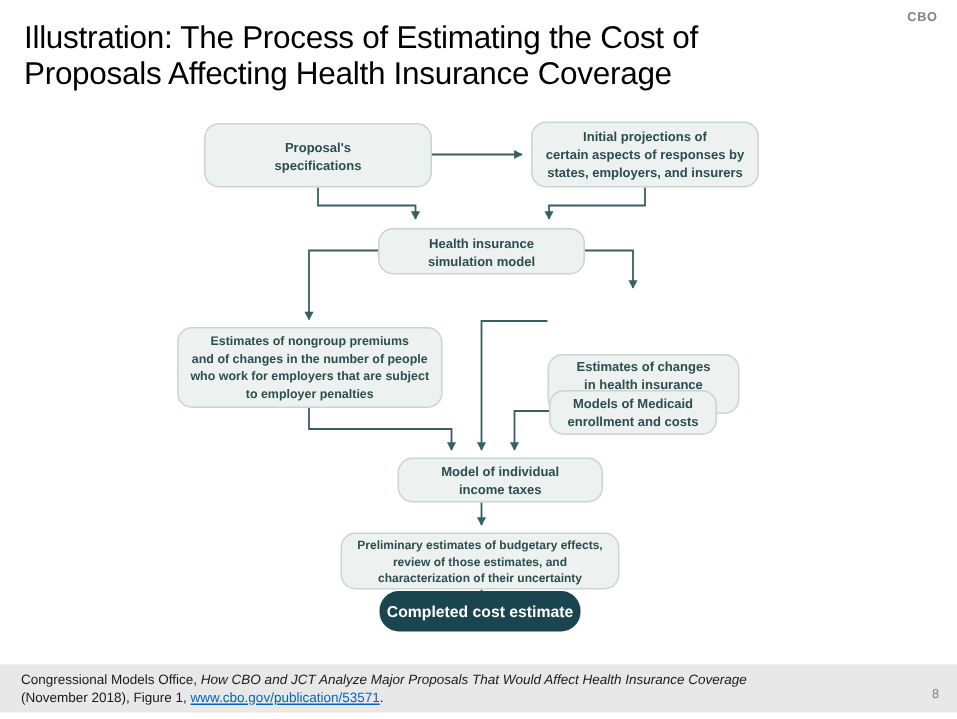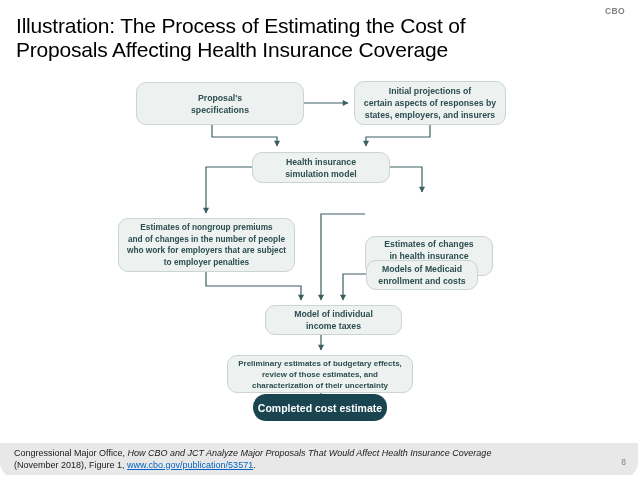--- a/index.html
+++ b/index.html
@@ -8,37 +8,37 @@
     --node-border:#c9d4d3;
     --node-text:#2c4e50;
     --connector:#3a5f62;
     --footer-bg:#e8e8e8;
     --link-blue:#0563c1;
     --muted-gray:#828282;
   }
   *{margin:0;padding:0;box-sizing:border-box;}
   html,body{background:#fff;}
   body{font-family:"Liberation Sans","DejaVu Sans",sans-serif;}
-  .slide{position:relative;width:638px;height:479px;background:#fff;overflow:hidden;border-radius:17px;}
+  .slide{position:relative;width:638px;height:479px;background:#fff;overflow:hidden;}
 
   .cbo-logo{position:absolute;top:6px;right:13px;font-size:8.5px;font-weight:bold;
     letter-spacing:.4px;color:var(--muted-gray);}
 
   .title{position:absolute;left:16px;top:14px;font-size:21px;line-height:23.5px;
     font-weight:normal;color:#000;letter-spacing:-0.2px;}
 
   .connectors{position:absolute;left:0;top:0;width:638px;height:479px;pointer-events:none;}
   .connectors path{fill:none;stroke:var(--connector);stroke-width:1.2;}
   #arr path{fill:var(--connector);stroke:none;}
 
   .node{position:absolute;display:flex;align-items:center;justify-content:center;
     text-align:center;background:var(--node-fill);border:1px solid var(--node-border);
     border-radius:10px;color:var(--node-text);font-weight:bold;font-size:8.7px;
     line-height:12px;white-space:pre-line;padding:1px 2px;}
-  .node-a{left:136px;top:82px;width:168px;height:43px;}
+  .node-a{left:136px;top:82px;width:152px;height:43px;}
   .node-b{left:354px;top:81px;width:152px;height:44px;}
   .node-c{left:252px;top:152px;width:138px;height:31px;}
   .node-d{left:118px;top:218px;width:177px;height:54px;font-size:8.3px;line-height:11.5px;}
   .node-e{left:365px;top:197px;width:128px;height:40px;margin-top:39px;}
   .node-f{left:366px;top:260px;width:112px;height:30px;}
   .node-g{left:253px;top:305px;width:137px;height:30px;margin-left:12px;}
   .node-h{left:227px;top:355px;width:186px;height:38px;font-size:8px;line-height:11px;}
   .node-i{left:253px;top:394px;width:134px;height:27px;background:var(--accent-dark-teal);
     border:none;border-radius:13px;color:#fff;font-size:10.5px;}
 
@@ -96,19 +96,19 @@
   <div class="node node-f">Models of Medicaid
 enrollment and costs</div>
   <div class="node node-g">Model of individual
 income taxes</div>
   <div class="node node-h">Preliminary estimates of budgetary effects,
 review of those estimates, and
 characterization of their uncertainty</div>
   <div class="node node-i">Completed cost estimate</div>
 
   <div class="footer">
-    <div><span>Congressional Major Office, </span><span class="src-italic">How CBO and JCT Analyze Major Proposals That Would Affect Health Insurance Coverage</span></div>
+    <div><span>Congressional Models Office, </span><span class="src-italic">How CBO and JCT Analyze Major Proposals That Would Affect Health Insurance Coverage</span></div>
     <div><span>(November 2018), Figure 1, </span><a href="#">www.cbo.gov/publication/53571</a><span>.</span></div>
   </div>
 
   <div class="page-number">8</div>
 
 </div>
 
 </body></html>

